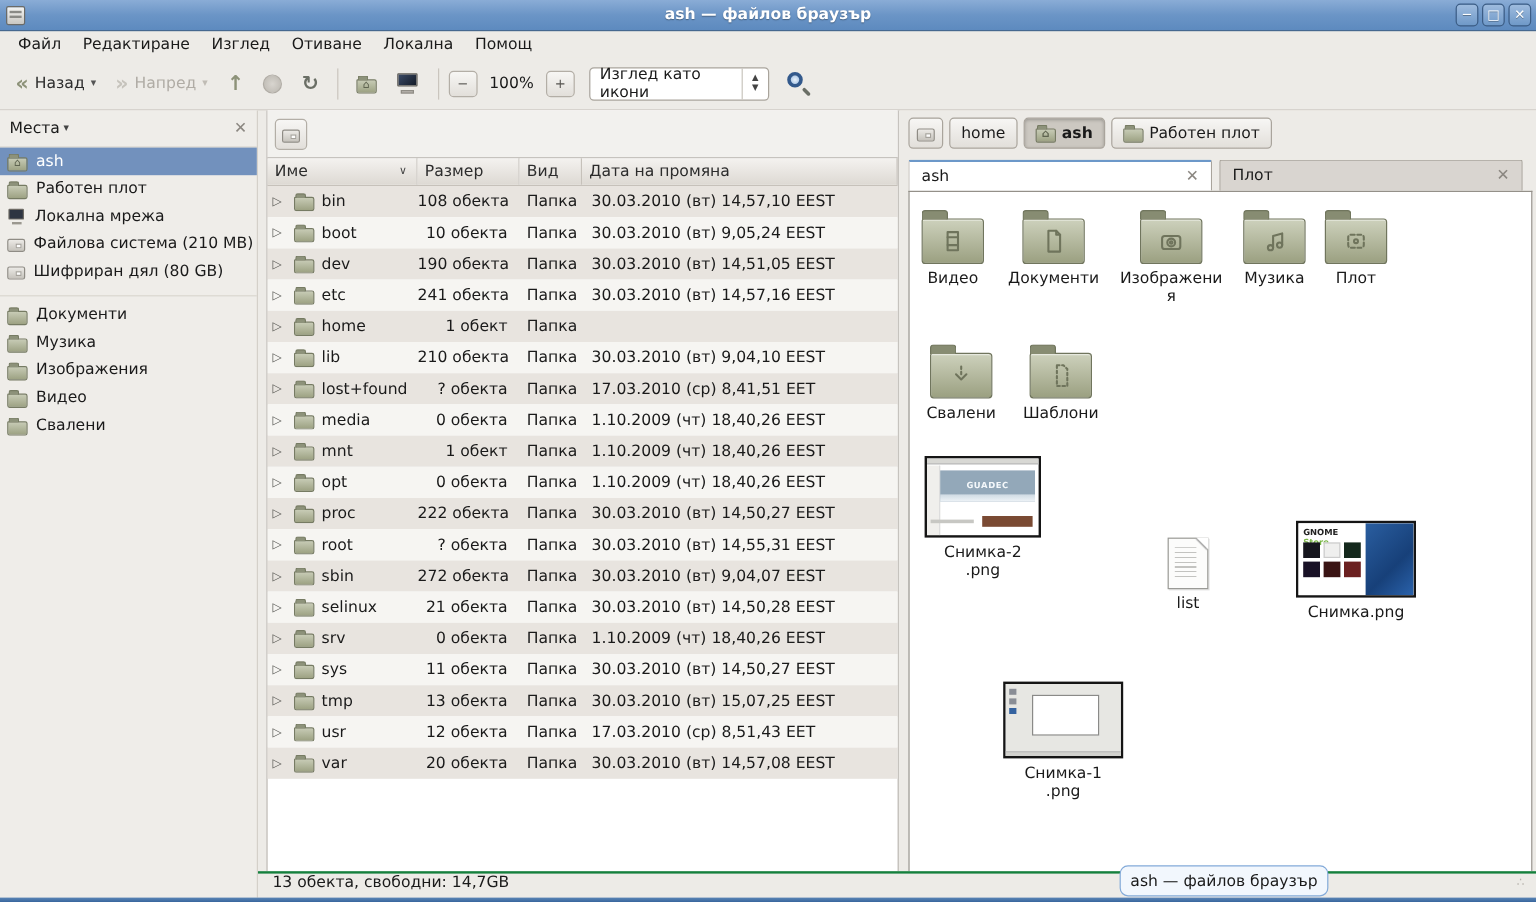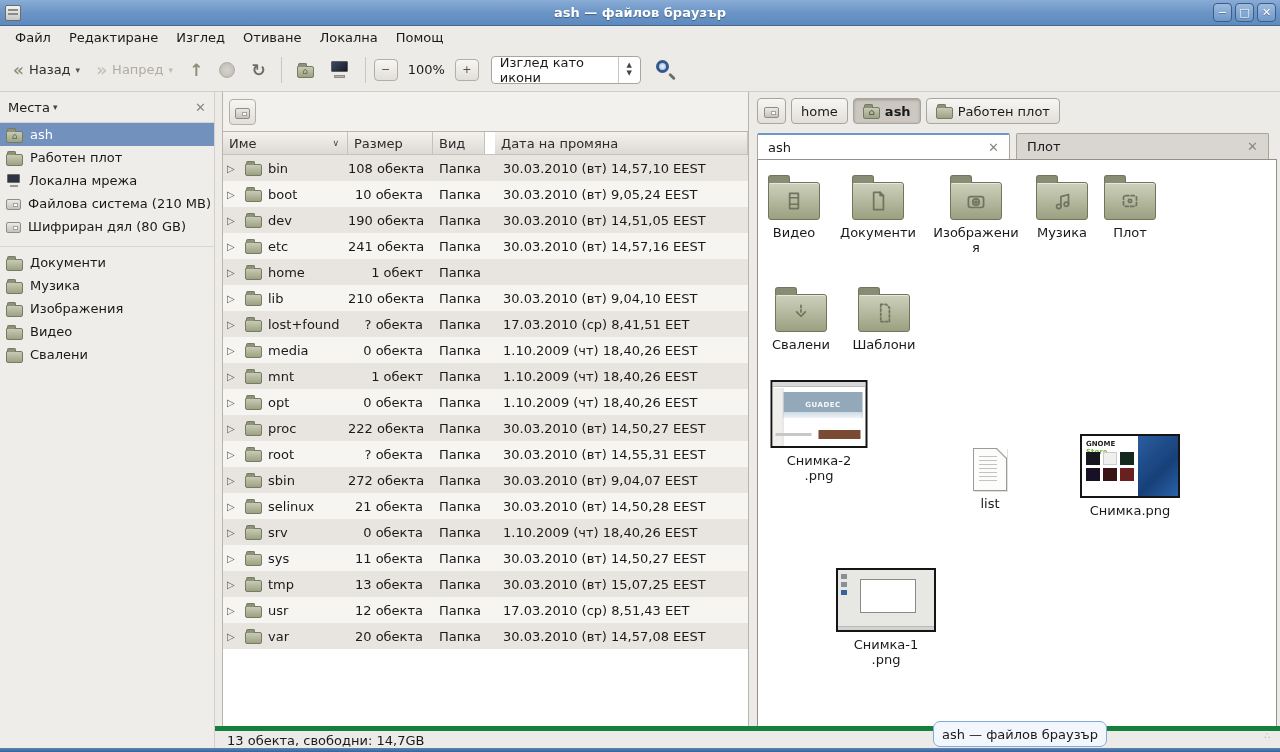--- a/index.html
+++ b/index.html
@@ -78,34 +78,34 @@
 
   
   .mid { position:absolute; left:222px; top:92px; width:527px; bottom:26px; background:#fff; border-left:1px solid #b9b5ae; border-right:1px solid #b9b5ae; }
   .mid-top { height:39px; background:#f2f1ee; display:flex; align-items:flex-start; padding:7px 0 0 6px; }
   .root-btn { width:27px; height:26px; border:1px solid #b3aea6; border-radius:4px;
     background:linear-gradient(#f7f6f4,#e2dfda); display:flex; align-items:center; justify-content:center; }
   .tree-head { display:flex; height:24px; border-top:1px solid #b9b5ae; border-bottom:1px solid #c6c1ba; }
   .th { background:linear-gradient(#f4f2ef,#ddd9d3); border-right:1px solid #c6c1ba;
     display:flex; align-items:center; padding-left:6px; color:#2c2c2c; }
   .th .sort { margin-left:auto; margin-right:8px; font-size:9px; color:#444; }
-  .c-name { width:125px; } .c-size { width:85px; } .c-type { width:52px; } .c-date { flex:1;margin-left:10px; }
+  .c-name { width:125px; } .c-size { width:85px; } .c-type { width:52px; } .c-date { flex:1; }
   .tree-row { display:flex; height:26px; align-items:center; }
   .tree-row:nth-child(odd) { background:#e8e4df; }
   .tree-row:nth-child(even) { background:#f6f5f2; }
   .cell { overflow:hidden; white-space:nowrap; }
   .cell.c-name { display:flex; align-items:center; gap:6px; padding-left:4px; }
   .expander { font-size:10px; color:#5a5a56; width:12px; }
   .cell.c-size { text-align:right; padding-right:10px; }
   .cell.c-type { padding-left:6px; }
   .cell.c-date { padding-left:8px; }
 
   
   .statusbar { position:absolute; left:215px; right:0; bottom:4px; height:22px; background:#edebe7;
-    border-top:5px solid #15803d; display:flex; align-items:flex-end; padding-left:12px; }
+    border-top:2px solid #15803d; display:flex; align-items:flex-start; padding-left:12px; }
   .resize-grip { position:absolute; right:2px; bottom:2px; width:14px; height:14px; color:#b5b1aa; font-size:10px; line-height:7px; letter-spacing:1px; }
 
   
   .right { position:absolute; left:750px; top:92px; right:0; bottom:26px; background:#edebe7; }
   .crumbs { position:absolute; left:7px; top:6px; display:flex; gap:5px; }
   .crumb { height:26px; border:1px solid #a9a49c; border-radius:4px; background:linear-gradient(#f7f6f4,#e2dfda);
     display:flex; align-items:center; gap:5px; padding:0 9px; }
   .crumb.icon-only { padding:0 6px; }
   .crumb.active { background:#ccc8c1; box-shadow:inset 0 1px 3px rgba(0,0,0,.25); font-weight:bold; }
   .tabbar { position:absolute; left:0; right:0; top:41px; height:26px; display:flex; gap:6px; padding-left:7px; background:#edebe7; }

